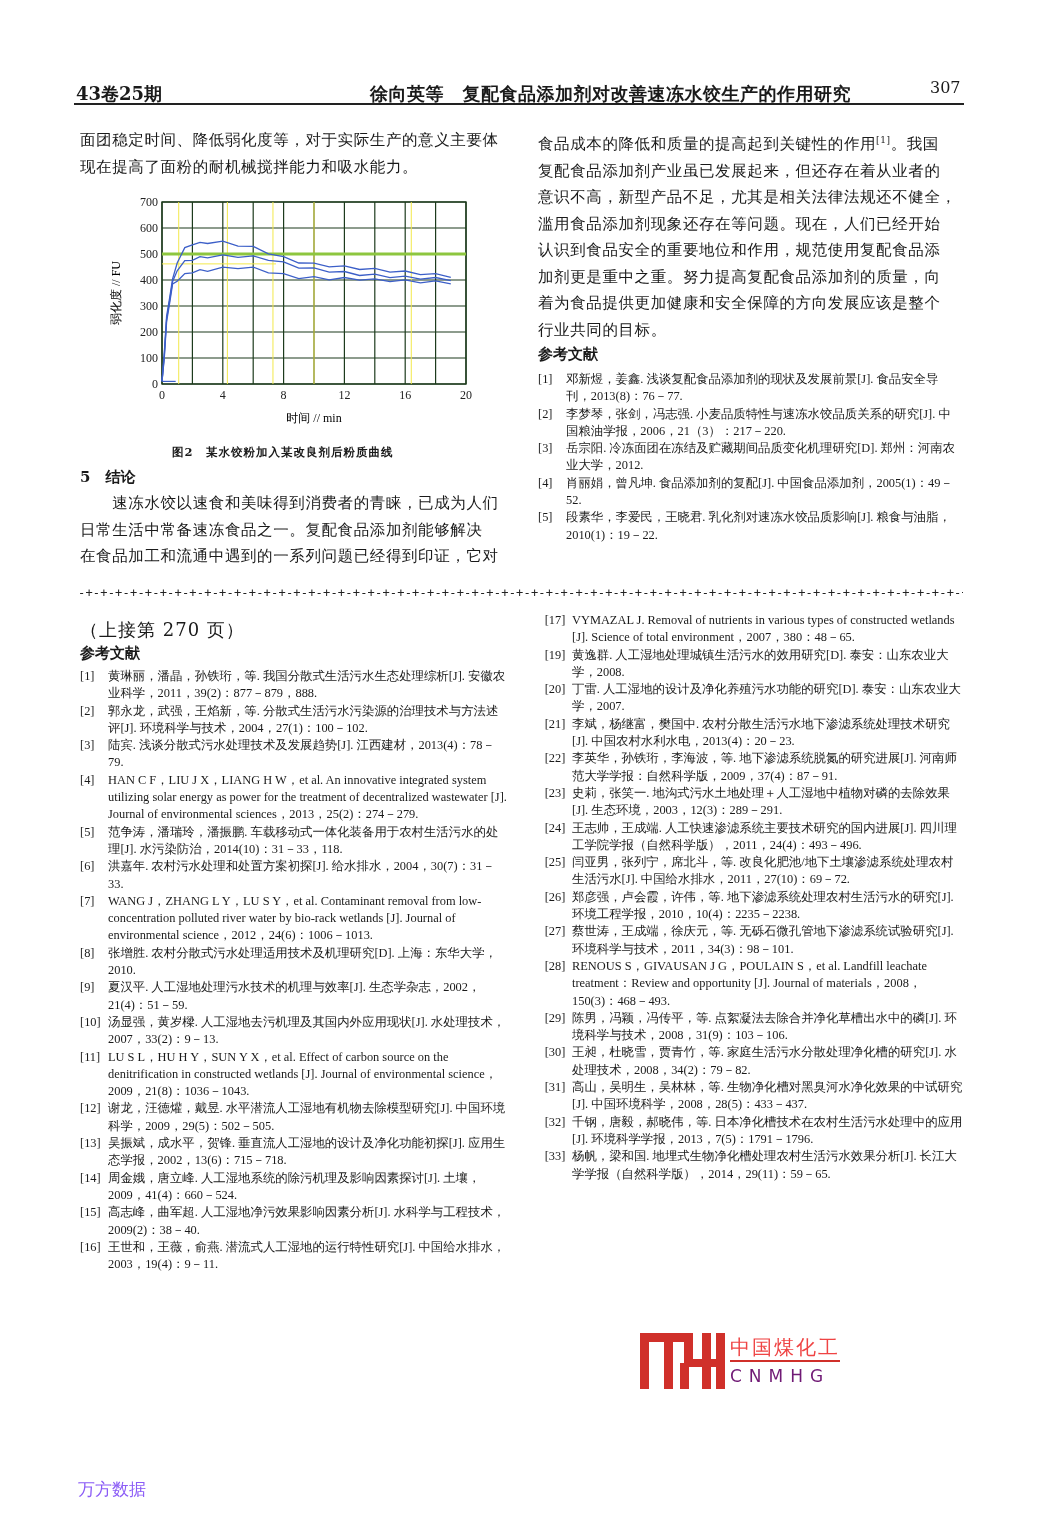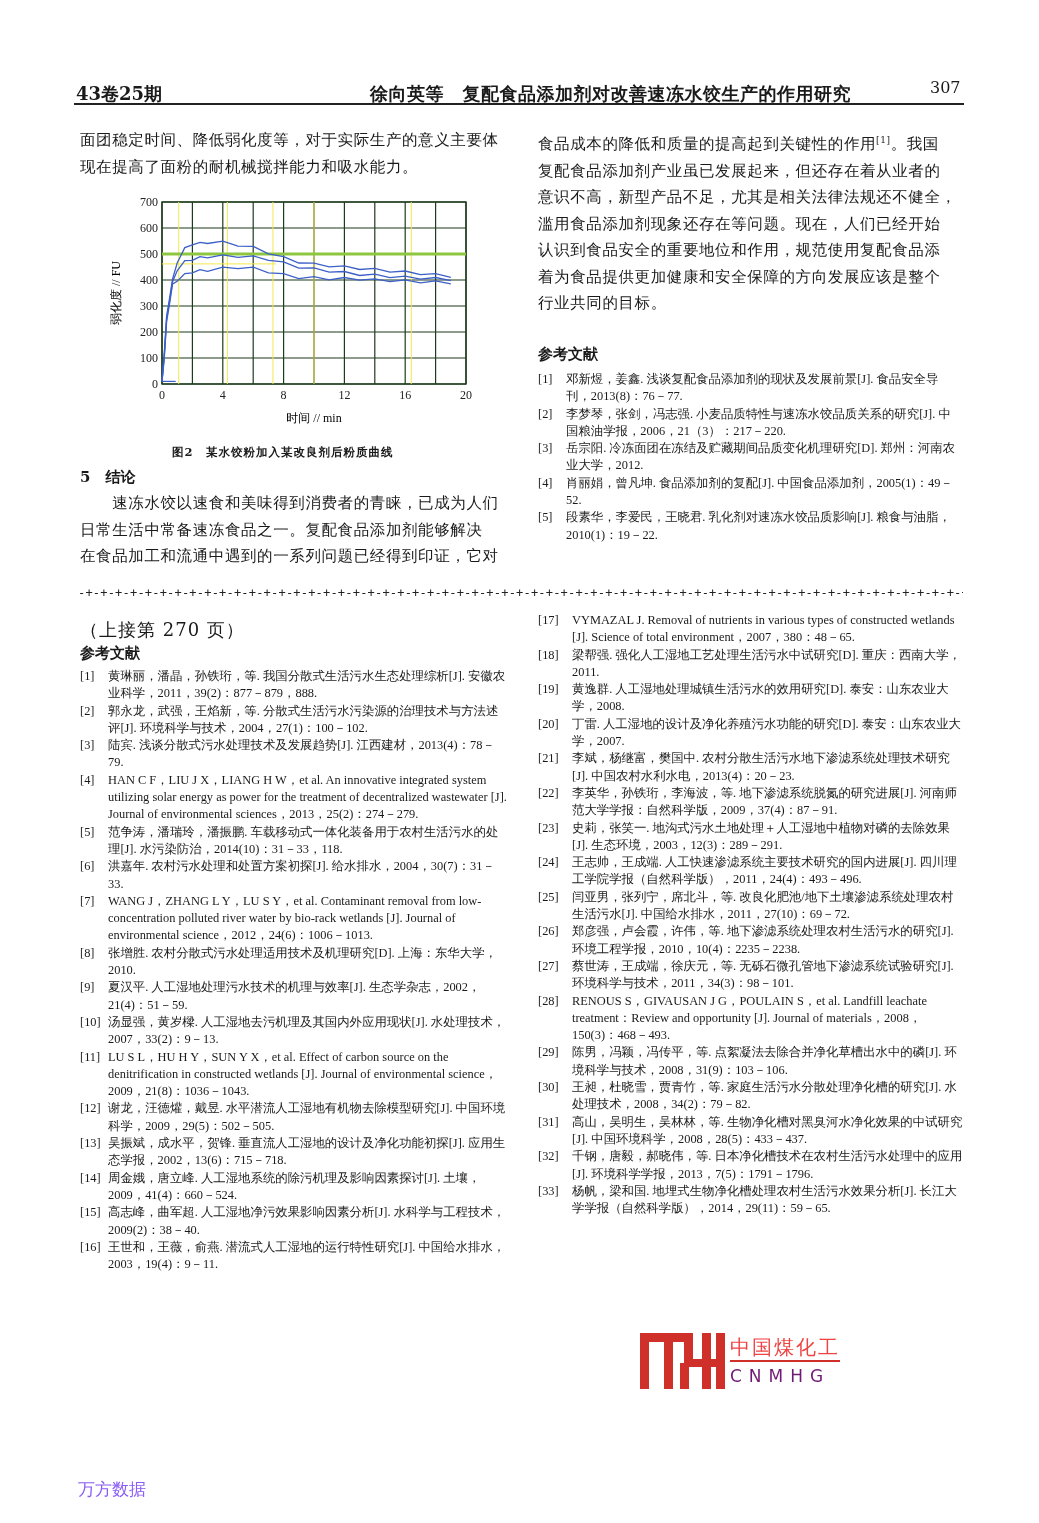--- a/index.html
+++ b/index.html
@@ -12,21 +12,21 @@
   .hdr-right { left:930px; top:78px; font-size:16px; font-weight:normal; }
   .hdr-rule { top:103px; left:74px; width:890px; height:2px; background:#222; }
   .para { font-size:15.5px; line-height:26.5px; letter-spacing:0.6px; }
   .col-l { left:80px; width:430px; }
   .col-r { left:538px; width:425px; }
   .sec { font-weight:bold; font-size:15px; }
   .refs { font-family:"Liberation Serif", serif; font-size:12.4px; line-height:17.3px; }
   .ref { padding-left:28px; text-indent:-28px; margin:0; }
   .ref .num { display:inline-block; width:28px; text-indent:0; }
   .refs-wide .ref { padding-left:34px; text-indent:-34px; }
-  .refs-wide .ref .num { width:34px; }
+  .refs-wide .ref .num { width:34px;text-align:center; }
   .cap { font-size:11.5px; font-weight:bold; letter-spacing:1px; }
   .plus-row { top:586px; left:78px; width:885px; height:14px; font-family:"DejaVu Sans Mono", monospace;
               font-size:12px; line-height:14px; white-space:nowrap; overflow:hidden; color:#222; letter-spacing:0.2px; }
   .logo-mark { left:640px; top:1333px; }
   .logo-cn { left:730px; top:1334px; font-family:"DejaVu Sans", sans-serif; font-size:20px; color:#ef4444; letter-spacing:2px; }
   .logo-line { left:730px; top:1360px; width:110px; height:2px; background:#d0302a; }
   .logo-en { left:730px; top:1366px; font-family:"DejaVu Sans", sans-serif; font-size:17px; color:#701a75; letter-spacing:7px; }
   .footer { left:78px; top:1478px; font-family:"DejaVu Sans", sans-serif; font-size:17px; color:#8b5cf6; }
   svg text { font-family:"Liberation Serif", serif; }
 </style>
@@ -109,20 +109,21 @@
   <div>日常生活中常备速冻食品之一。复配食品添加剂能够解决</div>
   <div>在食品加工和流通中遇到的一系列问题已经得到印证，它对</div>
 </div>
 
 <div class="abs para col-r" style="top:127px;">
   <div><span>食品成本的降低和质量的提高起到关键性的作用</span><sup style="font-size:9px;">[1]</sup><span>。我国</span></div>
   <div>复配食品添加剂产业虽已发展起来，但还存在着从业者的</div>
   <div>意识不高，新型产品不足，尤其是相关法律法规还不健全，</div>
   <div>滥用食品添加剂现象还存在等问题。现在，人们已经开始</div>
   <div>认识到食品安全的重要地位和作用，规范使用复配食品添</div>
+  <div>加剂更是重中之重。努力提高复配食品添加剂的质量，向</div>
   <div>着为食品提供更加健康和安全保障的方向发展应该是整个</div>
   <div>行业共同的目标。</div>
 </div>
 <div class="abs sec" style="left:538px; top:345px;">参考文献</div>
 <div class="abs refs col-r" style="top:371px; width:425px;" id="refs-top">
     <p class="ref"><span class="num">[1]</span><span>邓新煜，姜鑫. 浅谈复配食品添加剂的现状及发展前景[J]. 食品安全导刊，2013(8)：76－77.</span></p>
     <p class="ref"><span class="num">[2]</span><span>李梦琴，张剑，冯志强. 小麦品质特性与速冻水饺品质关系的研究[J]. 中国粮油学报，2006，21（3）：217－220.</span></p>
     <p class="ref"><span class="num">[3]</span><span>岳宗阳. 冷冻面团在冻结及贮藏期间品质变化机理研究[D]. 郑州：河南农业大学，2012.</span></p>
     <p class="ref"><span class="num">[4]</span><span>肖丽娟，曾凡坤. 食品添加剂的复配[J]. 中国食品添加剂，2005(1)：49－52.</span></p>
     <p class="ref"><span class="num">[5]</span><span>段素华，李爱民，王晓君. 乳化剂对速冻水饺品质影响[J]. 粮食与油脂，2010(1)：19－22.</span></p>
@@ -145,21 +146,20 @@
     <p class="ref"><span class="num">[10]</span><span>汤显强，黄岁樑. 人工湿地去污机理及其国内外应用现状[J]. 水处理技术，2007，33(2)：9－13.</span></p>
     <p class="ref"><span class="num">[11]</span><span>LU S L，HU H Y，SUN Y X，et al. Effect of carbon source on the denitrification in constructed wetlands [J]. Journal of environmental science，2009，21(8)：1036－1043.</span></p>
     <p class="ref"><span class="num">[12]</span><span>谢龙，汪德爟，戴昱. 水平潜流人工湿地有机物去除模型研究[J]. 中国环境科学，2009，29(5)：502－505.</span></p>
     <p class="ref"><span class="num">[13]</span><span>吴振斌，成水平，贺锋. 垂直流人工湿地的设计及净化功能初探[J]. 应用生态学报，2002，13(6)：715－718.</span></p>
     <p class="ref"><span class="num">[14]</span><span>周金娥，唐立峰. 人工湿地系统的除污机理及影响因素探讨[J]. 土壤，2009，41(4)：660－524.</span></p>
     <p class="ref"><span class="num">[15]</span><span>高志峰，曲军超. 人工湿地净污效果影响因素分析[J]. 水科学与工程技术，2009(2)：38－40.</span></p>
     <p class="ref"><span class="num">[16]</span><span>王世和，王薇，俞燕. 潜流式人工湿地的运行特性研究[J]. 中国给水排水，2003，19(4)：9－11.</span></p>
   </div>
 <div class="abs refs refs-wide col-r" style="top:612px; width:425px;" id="refs-right">
     <p class="ref"><span class="num">[17]</span><span>VYMAZAL J. Removal of nutrients in various types of constructed wetlands [J]. Science of total environment，2007，380：48－65.</span></p>
-    <p class="ref"><span class="num">[18]</span><span>梁帮强. 强化人工湿地工艺处理生活污水中试研究[D]. 重庆：西南大学，2011.</span></p>
     <p class="ref"><span class="num">[19]</span><span>黄逸群. 人工湿地处理城镇生活污水的效用研究[D]. 泰安：山东农业大学，2008.</span></p>
     <p class="ref"><span class="num">[20]</span><span>丁雷. 人工湿地的设计及净化养殖污水功能的研究[D]. 泰安：山东农业大学，2007.</span></p>
     <p class="ref"><span class="num">[21]</span><span>李斌，杨继富，樊国中. 农村分散生活污水地下渗滤系统处理技术研究[J]. 中国农村水利水电，2013(4)：20－23.</span></p>
     <p class="ref"><span class="num">[22]</span><span>李英华，孙铁珩，李海波，等. 地下渗滤系统脱氮的研究进展[J]. 河南师范大学学报：自然科学版，2009，37(4)：87－91.</span></p>
     <p class="ref"><span class="num">[23]</span><span>史莉，张笑一. 地沟式污水土地处理＋人工湿地中植物对磷的去除效果[J]. 生态环境，2003，12(3)：289－291.</span></p>
     <p class="ref"><span class="num">[24]</span><span>王志帅，王成端. 人工快速渗滤系统主要技术研究的国内进展[J]. 四川理工学院学报（自然科学版），2011，24(4)：493－496.</span></p>
     <p class="ref"><span class="num">[25]</span><span>闫亚男，张列宁，席北斗，等. 改良化肥池/地下土壤渗滤系统处理农村生活污水[J]. 中国给水排水，2011，27(10)：69－72.</span></p>
     <p class="ref"><span class="num">[26]</span><span>郑彦强，卢会霞，许伟，等. 地下渗滤系统处理农村生活污水的研究[J]. 环境工程学报，2010，10(4)：2235－2238.</span></p>
     <p class="ref"><span class="num">[27]</span><span>蔡世涛，王成端，徐庆元，等. 无砾石微孔管地下渗滤系统试验研究[J]. 环境科学与技术，2011，34(3)：98－101.</span></p>
     <p class="ref"><span class="num">[28]</span><span>RENOUS S，GIVAUSAN J G，POULAIN S，et al. Landfill leachate treatment：Review and opportunity [J]. Journal of materials，2008，150(3)：468－493.</span></p>

